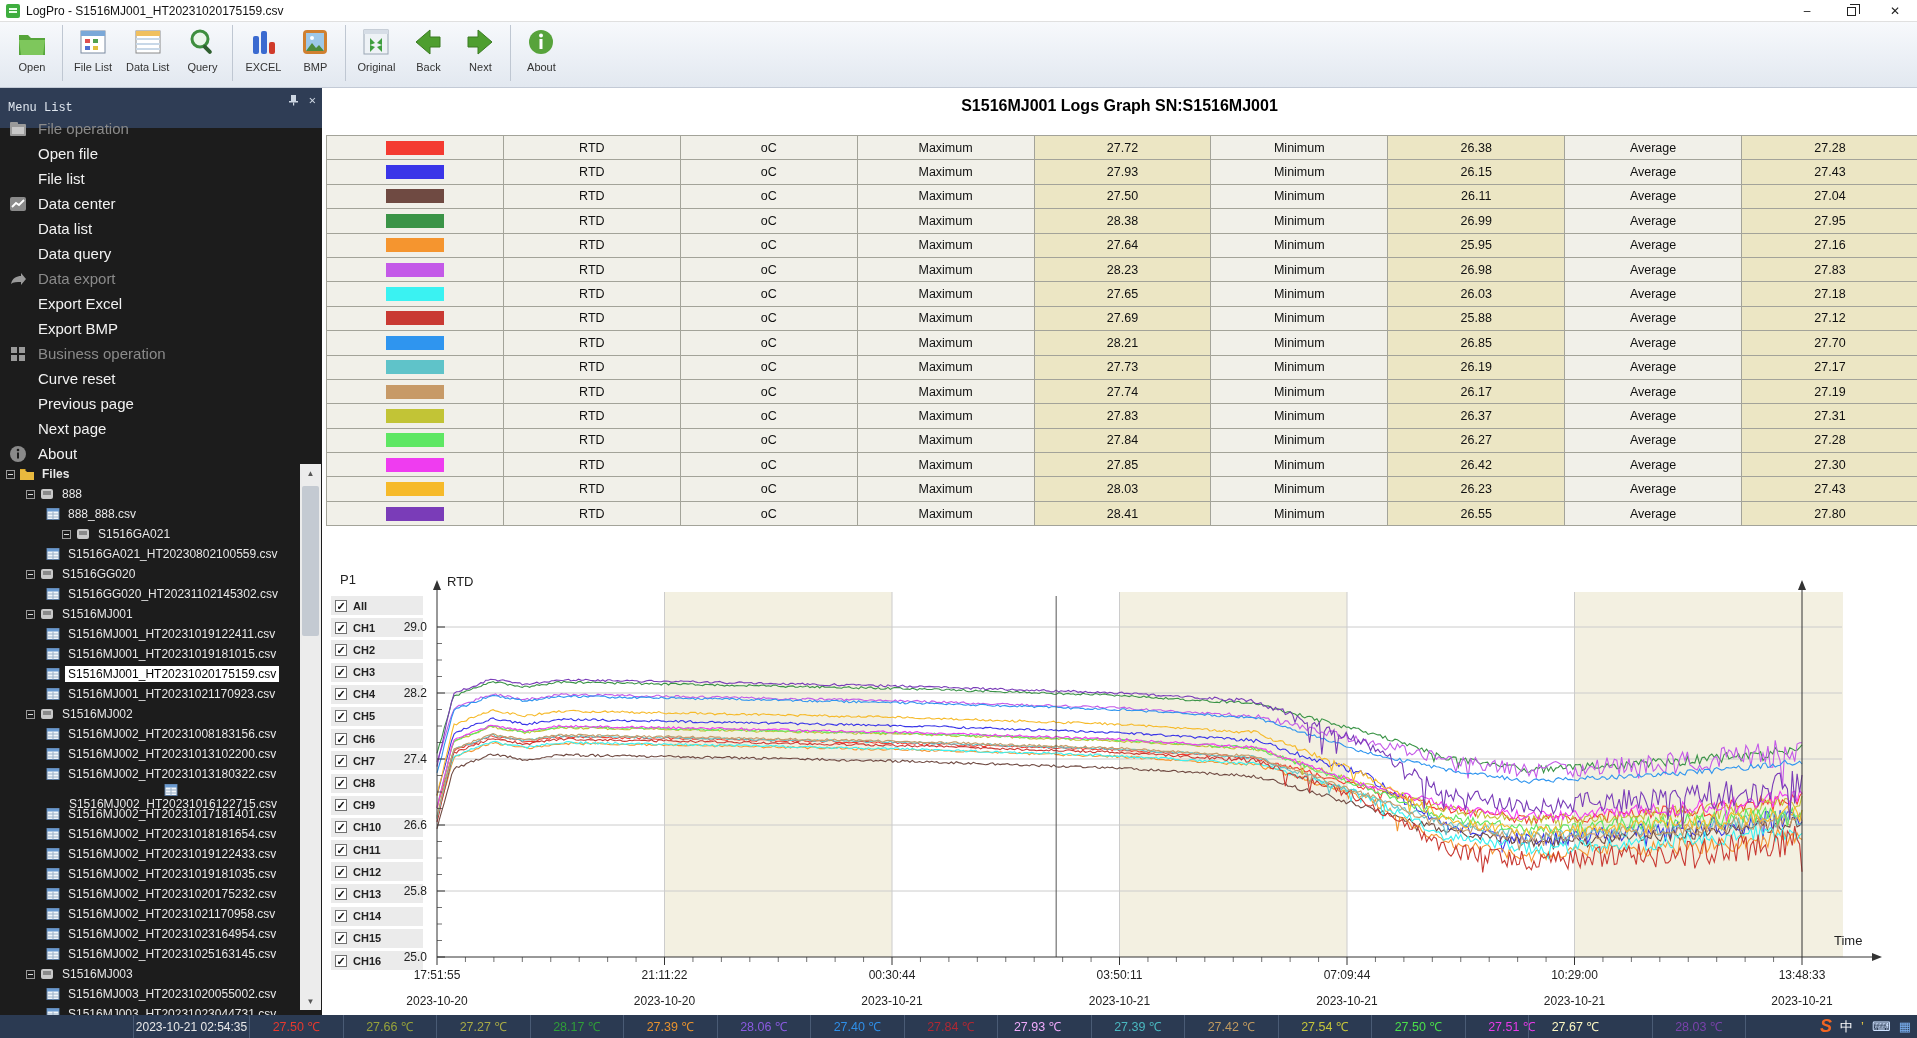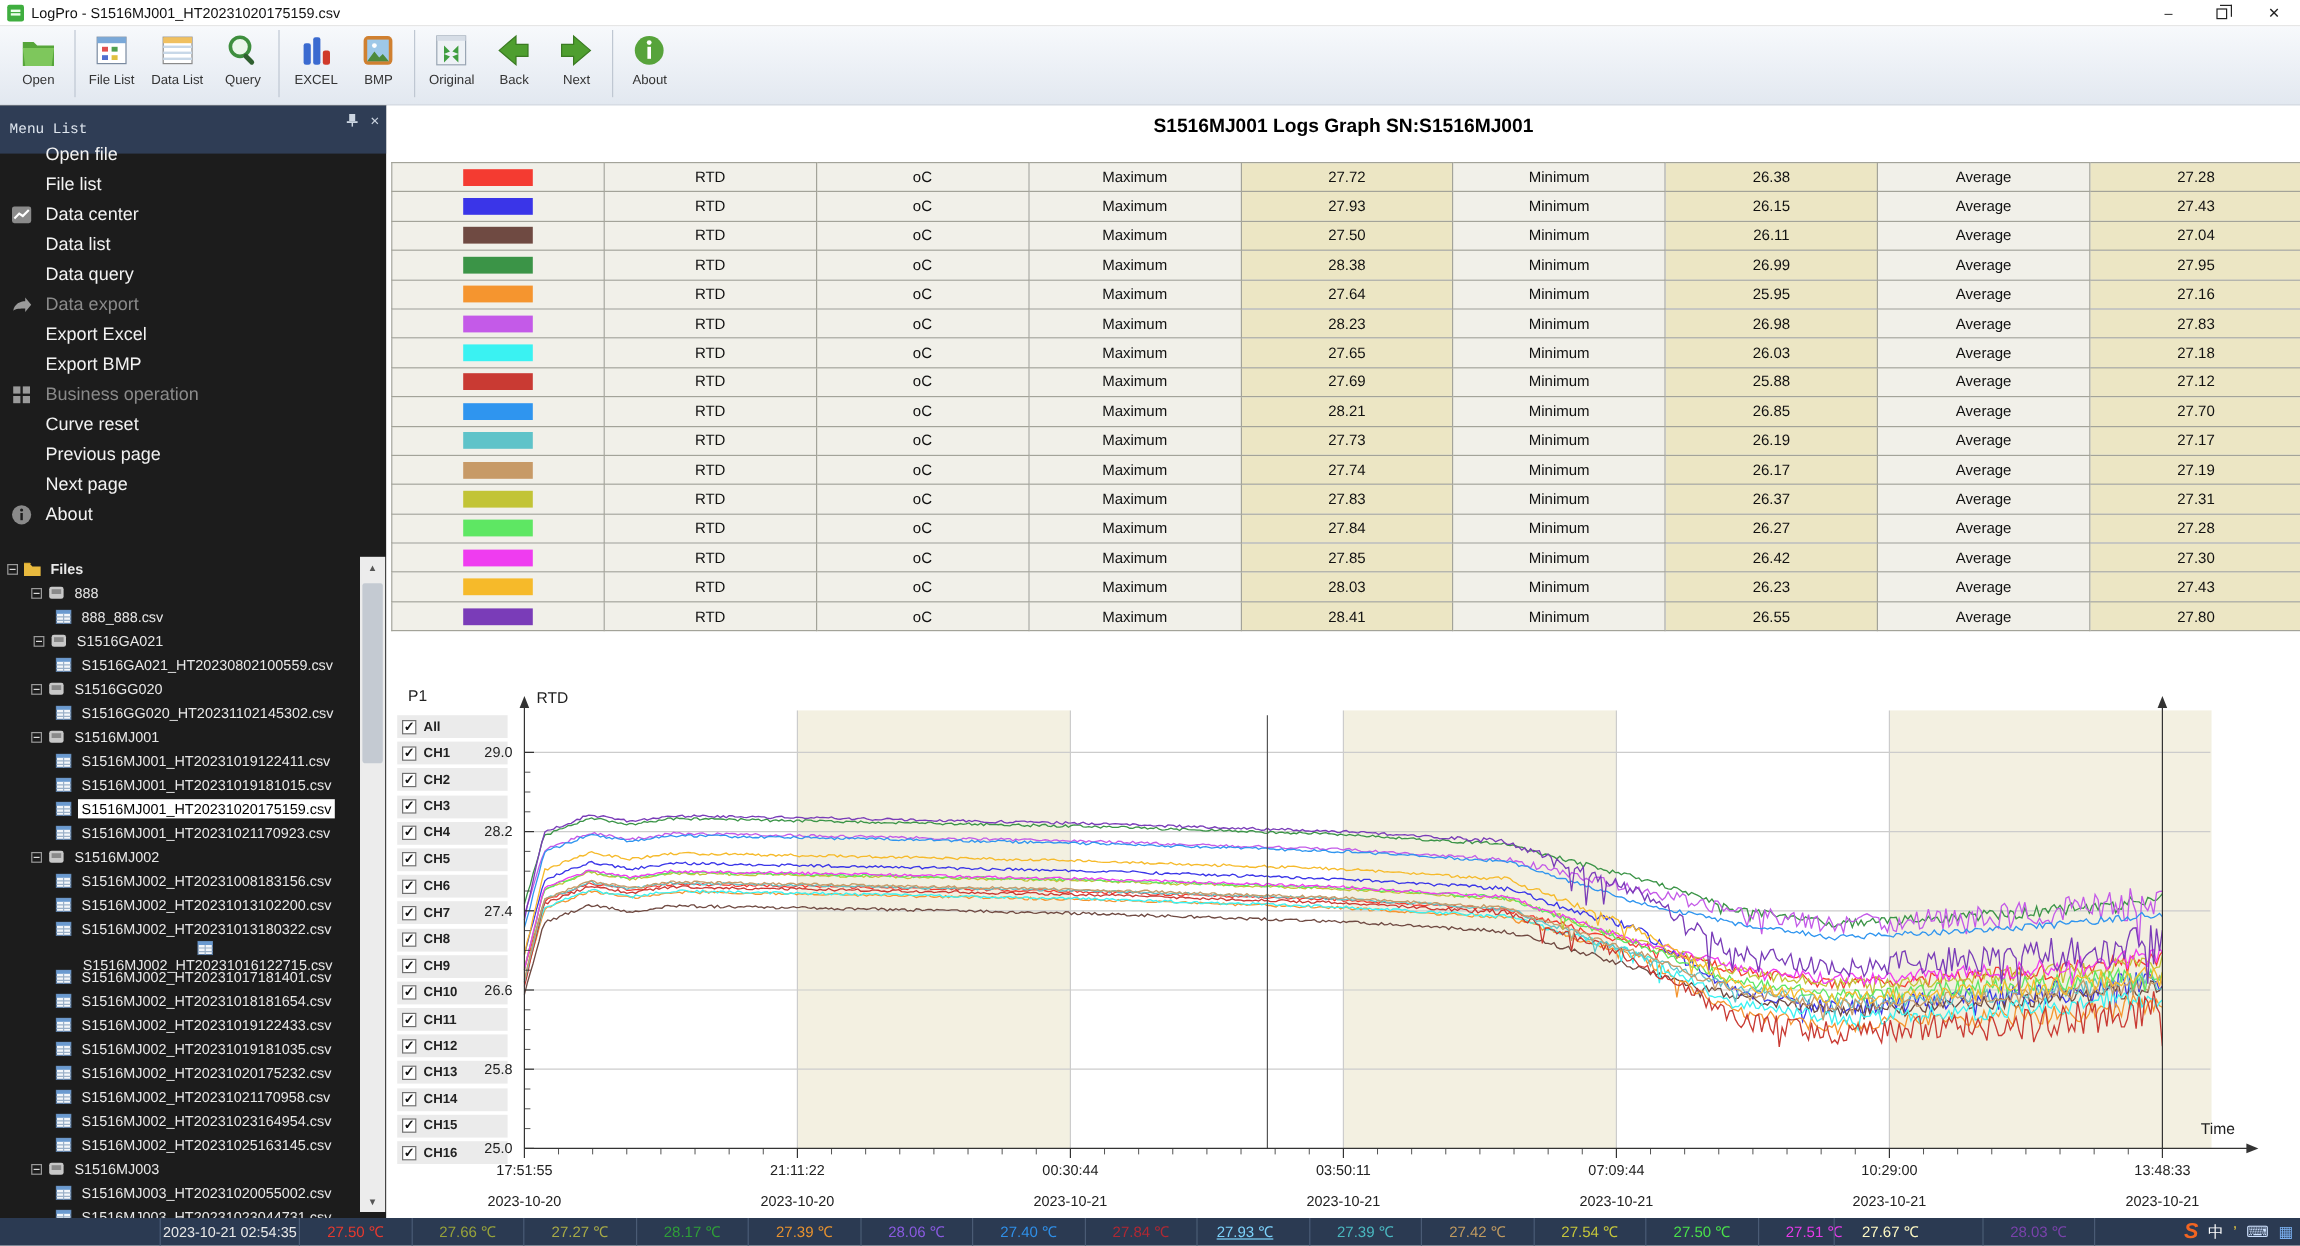--- a/index.html
+++ b/index.html
@@ -204,20 +204,28 @@
       <span class="hdr-icons">
         <svg width="11" height="12" viewBox="0 0 11 12">
             <rect x="3" y="1" width="5" height="6" fill="#cdd6e2"></rect>
             <rect x="1" y="7" width="9" height="1.5" fill="#cdd6e2"></rect>
             <rect x="5" y="8.5" width="1.2" height="3" fill="#cdd6e2"></rect>
           </svg>
         <span>✕</span>
       </span>
     </div>
     <div id="menu">
+        <div class="menu-item dim">
+          <svg class="mi-icon" viewBox="0 0 20 20">
+            <rect x="2" y="5" width="16" height="12" rx="1" fill="#9a9a9a"></rect>
+            <rect x="2" y="3" width="8" height="4" rx="1" fill="#9a9a9a"></rect>
+            <rect x="4" y="8" width="12" height="7" fill="#c8c8c8"></rect>
+          </svg>
+          <span>File operation</span>
+        </div>
         <div class="menu-item">
           <span>Open file</span>
         </div>
         <div class="menu-item">
           <span>File list</span>
         </div>
         <div class="menu-item">
           <svg class="mi-icon" viewBox="0 0 20 20">
             <rect x="2" y="3" width="16" height="14" rx="2" fill="#8a8a8a"></rect>
             <polyline points="4,13 8,9 11,11 16,6" fill="none" stroke="#fff" stroke-width="1.8"></polyline>
@@ -289,21 +297,21 @@
         <div class="tree-row" style="padding-left: 46px;">
           <svg class="t-icon" viewBox="0 0 14 12">
             <rect x="1" y="0.5" width="12" height="11" fill="#f2f6fa" stroke="#5a7aa0"></rect>
             <rect x="1" y="0.5" width="12" height="3" fill="#6a9ad0"></rect>
             <line x1="1" y1="6" x2="13" y2="6" stroke="#9ab0c8"></line>
             <line x1="1" y1="9" x2="13" y2="9" stroke="#9ab0c8"></line>
             <line x1="7" y1="3.5" x2="7" y2="11.5" stroke="#9ab0c8"></line>
           </svg>
           <span class="tree-label">888_888.csv</span>
         </div>
-        <div class="tree-row" style="padding-left: 28px;">
+        <div class="tree-row" style="padding-left: 38px; margin-left: 24px;">
           <span class="expander"></span>
           <svg class="t-icon" viewBox="0 0 14 12">
             <rect x="1" y="1" width="12" height="10" rx="2" fill="#c8c8c8"></rect>
             <rect x="3" y="3" width="8" height="4" fill="#8a8a8a"></rect>
           </svg>
           <span class="tree-label">S1516GA021</span>
         </div>
         <div class="tree-row" style="padding-left: 46px;">
           <svg class="t-icon" viewBox="0 0 14 12">
             <rect x="1" y="0.5" width="12" height="11" fill="#f2f6fa" stroke="#5a7aa0"></rect>
@@ -974,21 +982,21 @@
       </div>
   <div class="sb-seg" style="left: 133px; width: 116px; font-size: 12px;">2023-10-21 02:54:35</div>
       <div class="sb-seg" style="left: 249px; width: 93.5px; color: rgb(232, 57, 46);">27.50 ℃</div>
       <div class="sb-seg" style="left: 342.5px; width: 93.5px; color: rgb(151, 162, 58);">27.66 ℃</div>
       <div class="sb-seg" style="left: 436px; width: 93.5px; color: rgb(168, 170, 70);">27.27 ℃</div>
       <div class="sb-seg" style="left: 529.5px; width: 93.5px; color: rgb(47, 158, 56);">28.17 ℃</div>
       <div class="sb-seg" style="left: 623px; width: 93.5px; color: rgb(232, 146, 46);">27.39 ℃</div>
       <div class="sb-seg" style="left: 716.5px; width: 93.5px; color: rgb(138, 90, 224);">28.06 ℃</div>
       <div class="sb-seg" style="left: 810px; width: 93.5px; color: rgb(47, 143, 232);">27.40 ℃</div>
       <div class="sb-seg" style="left: 903.5px; width: 93.5px; color: rgb(176, 40, 51);">27.84 ℃</div>
-      <div class="sb-seg" style="left: 997px; width: 80px; color: #7dd3fc; text-decoration: underline;">27.93 ℃</div>
+      <div class="sb-seg" style="left: 997px; width: 80px; color: #f0abfc;">27.93 ℃</div>
       <div class="sb-seg" style="left: 1090.5px; width: 93.5px; color: rgb(74, 184, 192);">27.39 ℃</div>
       <div class="sb-seg" style="left: 1184px; width: 93.5px; color: rgb(192, 154, 96);">27.42 ℃</div>
       <div class="sb-seg" style="left: 1277.5px; width: 93.5px; color: rgb(198, 198, 58);">27.54 ℃</div>
       <div class="sb-seg" style="left: 1371px; width: 93.5px; color: rgb(74, 224, 74);">27.50 ℃</div>
       <div class="sb-seg" style="left: 1464.5px; width: 93.5px; color: rgb(232, 58, 232);">27.51 ℃</div>
       <div class="sb-seg" style="left: 1528px; width: 93.5px; color: #fef9c3;">27.67 ℃</div>
       <div class="sb-seg" style="left: 1651.5px; width: 93.5px; color: rgb(122, 66, 171);">28.03 ℃</div>
       <div class="sb-seg" style="left: 1745px; width: 0px;"></div>
     </div>
 

